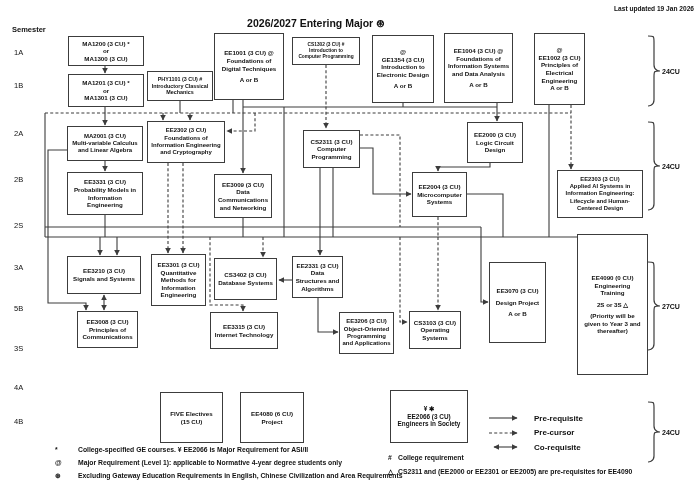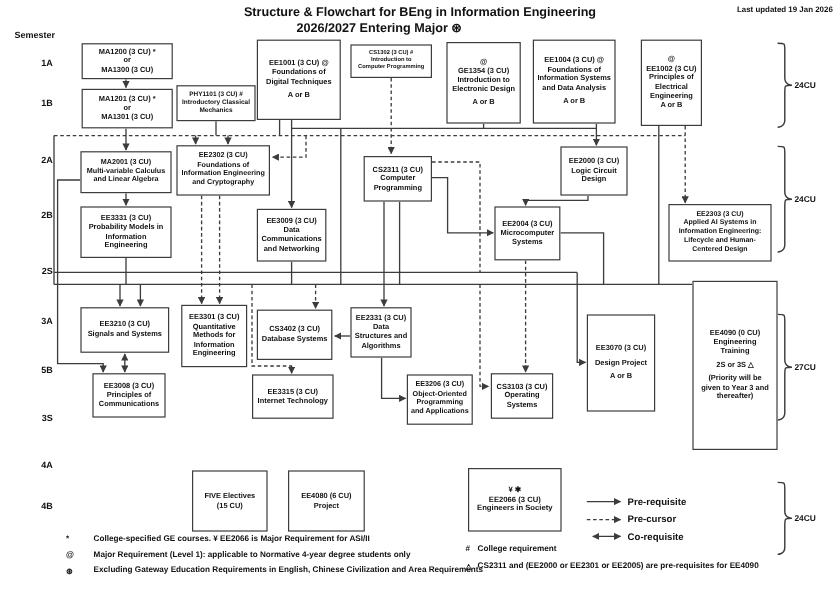--- a/index.html
+++ b/index.html
@@ -4,30 +4,30 @@
 <style>
   html,body{margin:0;padding:0;background:#fff;}
   #stage{position:relative;width:700px;height:494px;background:#fff;
          font-family:"Liberation Sans",sans-serif;overflow:hidden;color:#111;}
   .title{position:absolute;top:4px;left:0;width:700px;text-align:center;
          font-weight:bold;font-size:10.5px;}
   .subtitle{position:absolute;top:17px;left:0;width:632px;text-align:center;
          font-weight:bold;font-size:10.5px;}
   .updated{position:absolute;top:5px;right:6px;font-size:6.6px;font-weight:bold;}
   .sem-head{position:absolute;left:12px;top:25px;font-size:7.5px;font-weight:bold;}
-  .sem{position:absolute;left:14px;width:30px;text-align:right;
-       font-size:7.5px;font-weight:bold;}
+  .sem{position:absolute;left:14px;width:30px;text-align:left;
+       font-size:7.5px;font-weight:normal;}
   #edges{position:absolute;left:0;top:0;}
   .box{position:absolute;border:1.6px solid #3c3c3c;background:#fff;
        display:flex;flex-direction:column;align-items:center;justify-content:center;
        text-align:center;font-weight:bold;box-sizing:border-box;z-index:2;}
   .box.thin{border-width:1px;}
   .bl{line-height:1.22;white-space:nowrap;}
   .sp{height:4px;}
-  .legend-row{position:absolute;display:flex;align-items:center;gap:0;
+  .legend-row{position:absolute;display:flex;align-items:center;gap:11px;
               font-size:8px;font-weight:bold;z-index:3;}
   .note-row{position:absolute;display:flex;font-size:6.8px;font-weight:bold;z-index:3;}
   .note-bullet{flex:0 0 auto;}
 </style>
 </head>
 <body>
 
 <div id="stage">
   <svg id="edges" width="700" height="494" viewBox="0 0 700 494">
     <defs>
@@ -80,21 +80,20 @@
       <path d="M 648 36 C 654 36 654 36 654 42 L 654 65 C 654 71 660 71 660 71 C 654 71 654 71 654 77 L 654 100 C 654 106 648 106 648 106" fill="none" stroke="#3c3c3c" stroke-width="1.2"></path>
       <text x="662" y="73.5" font-size="7" font-weight="bold" fill="#111" font-family="&quot;Liberation Sans&quot;,sans-serif">24CU</text>
       <path d="M 648 122 C 654 122 654 122 654 128 L 654 160 C 654 166 660 166 660 166 C 654 166 654 166 654 172 L 654 204 C 654 210 648 210 648 210" fill="none" stroke="#3c3c3c" stroke-width="1.2"></path>
       <text x="662" y="168.5" font-size="7" font-weight="bold" fill="#111" font-family="&quot;Liberation Sans&quot;,sans-serif">24CU</text>
       <path d="M 648 262 C 654 262 654 262 654 268 L 654 300 C 654 306 660 306 660 306 C 654 306 654 306 654 312 L 654 344 C 654 350 648 350 648 350" fill="none" stroke="#3c3c3c" stroke-width="1.2"></path>
       <text x="662" y="308.5" font-size="7" font-weight="bold" fill="#111" font-family="&quot;Liberation Sans&quot;,sans-serif">27CU</text>
       <path d="M 648 402 C 654 402 654 402 654 408 L 654 426 C 654 432 660 432 660 432 C 654 432 654 432 654 438 L 654 456 C 654 462 648 462 648 462" fill="none" stroke="#3c3c3c" stroke-width="1.2"></path>
       <text x="662" y="434.5" font-size="7" font-weight="bold" fill="#111" font-family="&quot;Liberation Sans&quot;,sans-serif">24CU</text>
     </svg>
 
-  <div class="title">Structure &amp; Flowchart for BEng in Information Engineering</div>
   <div class="subtitle">2026/2027 Entering Major ⊛</div>
   <div class="updated">Last updated 19 Jan 2026</div>
   <div class="sem-head">Semester</div>
 
   <div id="sems">
       <div class="sem" style="top: 48px;">1A</div>
       <div class="sem" style="top: 81px;">1B</div>
       <div class="sem" style="top: 129px;">2A</div>
       <div class="sem" style="top: 175px;">2B</div>
       <div class="sem" style="top: 221px;">2S</div>

